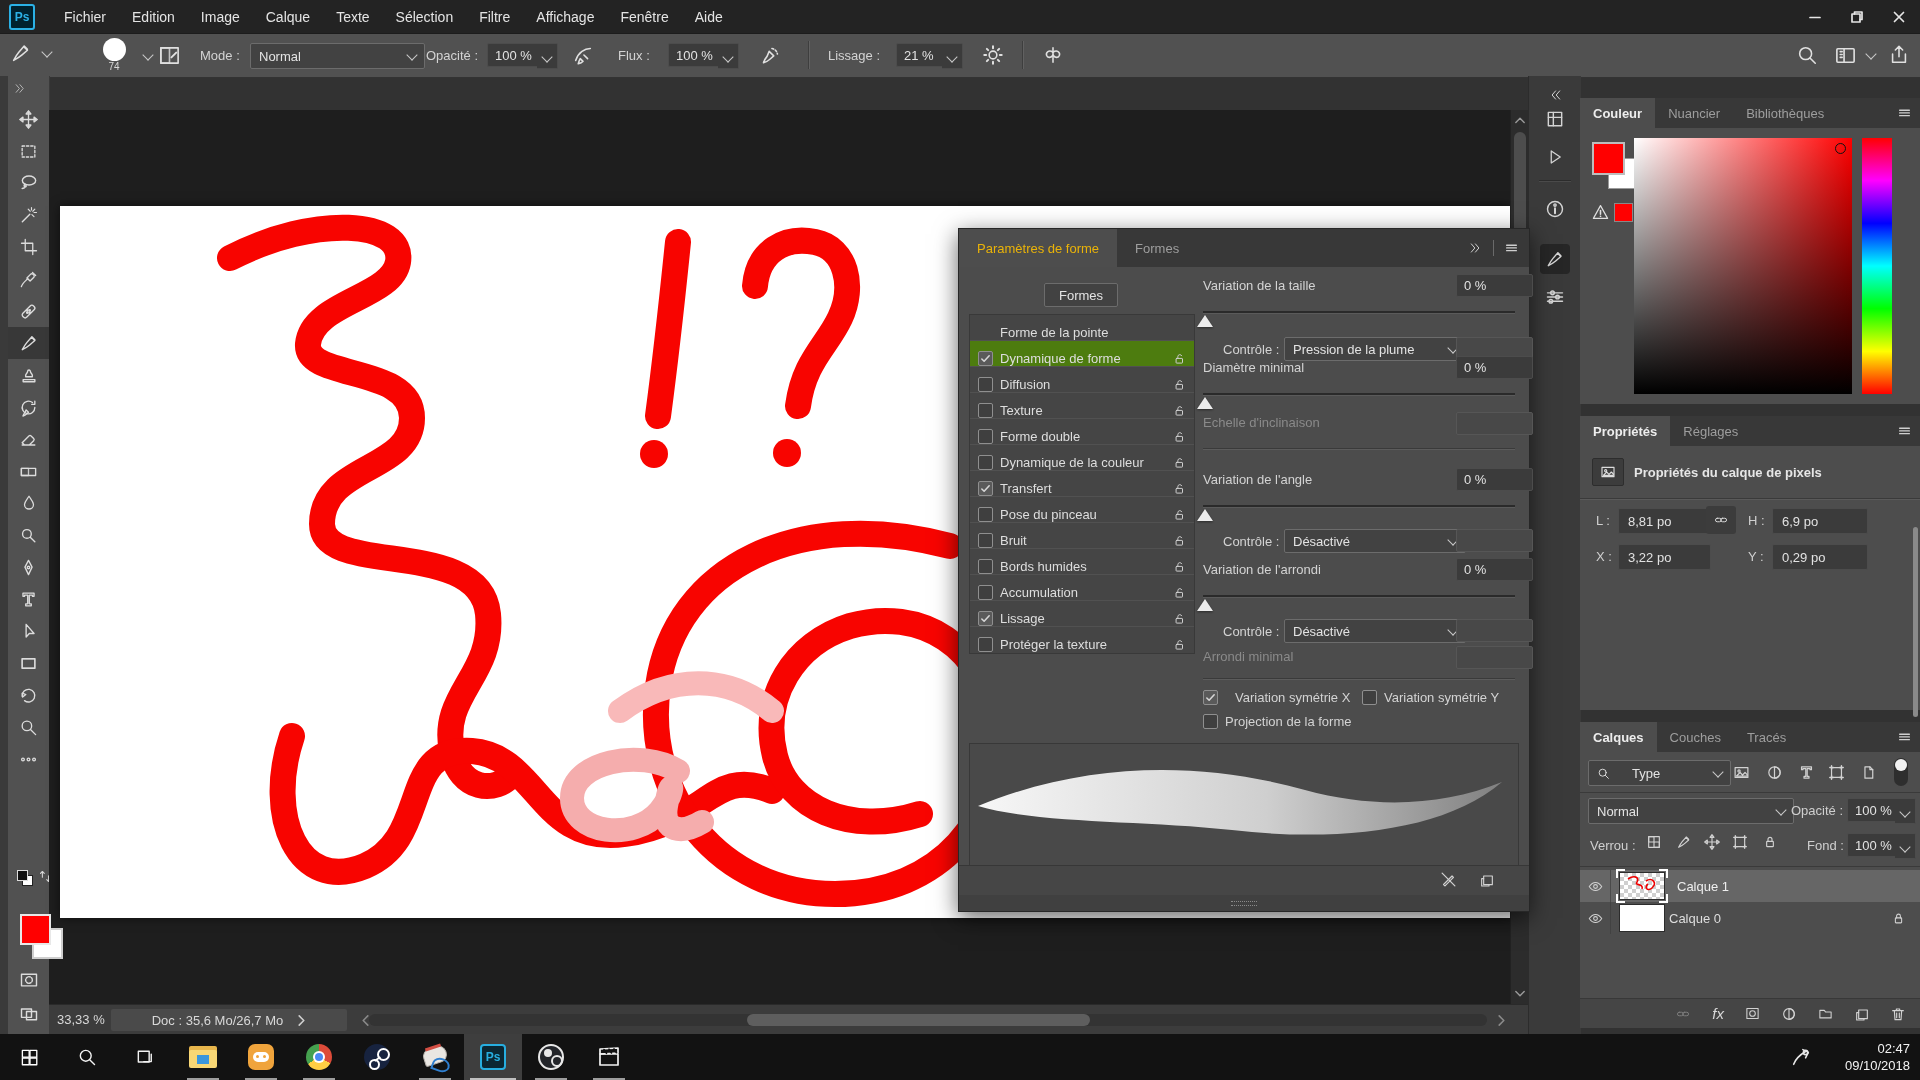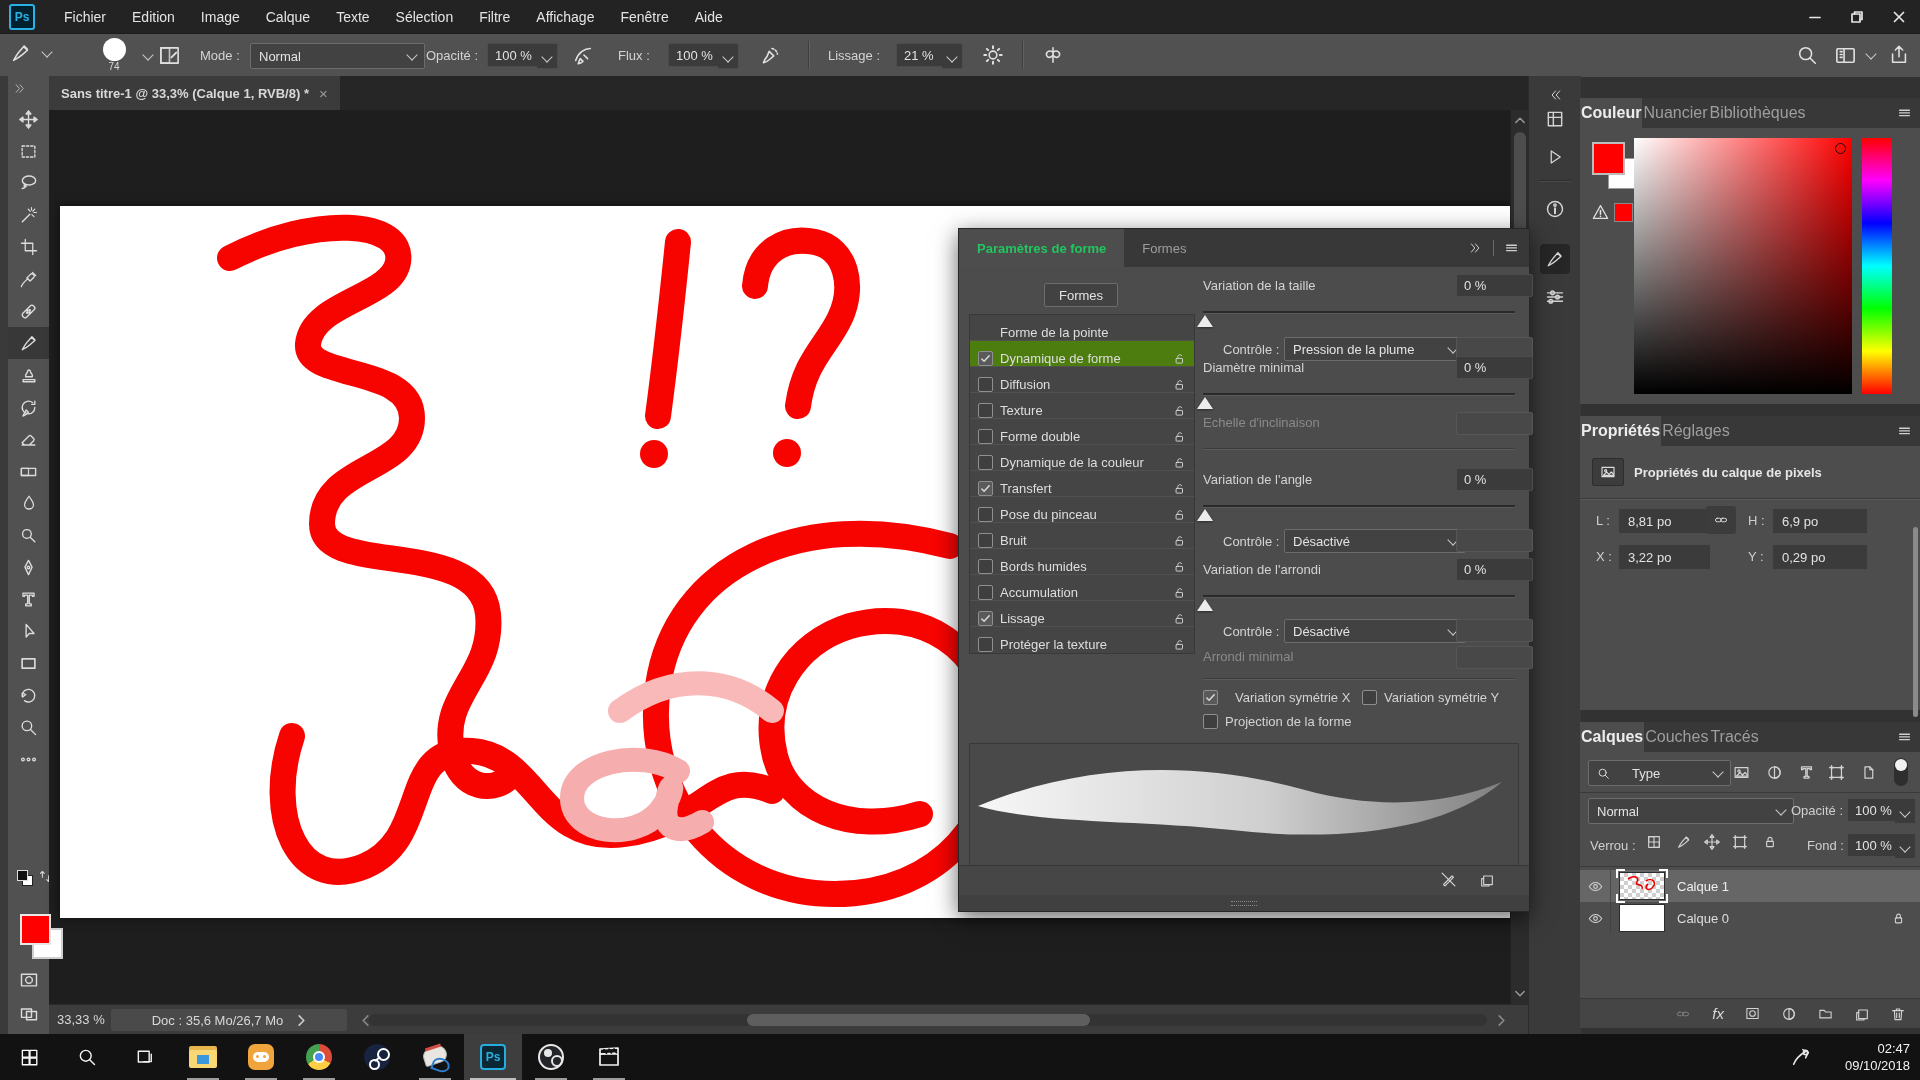--- a/index.html
+++ b/index.html
@@ -49,21 +49,21 @@
           display:flex;align-items:center;justify-content:center;color:#d8d8d8}
   #hscrolltrack{position:absolute;left:320px;top:9px;width:1118px;height:12px;background:#333;border-radius:6px}
   #hscrollthumb{position:absolute;left:378px;top:0;width:343px;height:12px;background:#5e5e5e;border-radius:6px}
   
   #dockstrip{left:1528px;top:76px;width:52px;height:958px;background:#3a3a3a;border-left:1px solid #2c2c2c}
   .dock-ic{position:absolute;left:11px;width:30px;height:30px;display:flex;align-items:center;justify-content:center;color:#d4d4d4}
   .dock-ic.active{background:#262626;border-radius:4px}
   
   .panel{position:absolute;left:1580px;width:340px;background:#4d4d4d}
   .tabbar{position:absolute;left:0;top:0;width:100%;height:30px;background:#383838;display:flex}
-  .tab{height:30px;display:flex;align-items:center;padding:0 1px;font-size:16px;color:#9e9e9e;white-space:nowrap}
+  .tab{height:30px;display:flex;align-items:center;padding:0 13px;font-size:13px;color:#9e9e9e;white-space:nowrap}
   .tab.on{background:#4d4d4d;color:#ededed;font-weight:bold}
   .hambi{position:absolute;right:8px;top:9px;color:#cfcfcf}
   
   #gradbox{position:absolute;left:54px;top:40px;width:218px;height:256px;
     background:linear-gradient(to bottom,rgba(0,0,0,0),#000),linear-gradient(to right,#fff,#f00)}
   #huebar{position:absolute;left:282px;top:40px;width:30px;height:256px;
     background:linear-gradient(to bottom,#f00,#f0f,#00f,#0ff,#0f0,#ff0,#f00)}
   .swatch{position:absolute;border:1px solid #9a9a9a}
   
   .fieldlab{font-size:13px;color:#cfcfcf}
@@ -72,21 +72,21 @@
   .lrow{position:absolute;left:0;width:340px;height:32px;display:flex;align-items:center}
   .lthumb{width:44px;height:26px;border:1px solid #2c2c2c;margin-left:8px;flex:0 0 auto;position:relative}
   .checker{background-image:linear-gradient(45deg,#cfcfcf 25%,transparent 25%,transparent 75%,#cfcfcf 75%),
            linear-gradient(45deg,#cfcfcf 25%,#fff 25%,#fff 75%,#cfcfcf 75%);background-size:8px 8px;background-position:0 0,4px 4px;background-color:#fff}
   .libtn{color:#d2d2d2;display:flex;align-items:center;justify-content:center}
   
   #brushpanel{left:958px;top:228px;width:570px;height:682px;background:#4c4c4c;border:1px solid #272727;
               box-shadow:0 6px 22px rgba(0,0,0,.6)}
   #bp-head{position:absolute;left:0;top:0;width:100%;height:38px;background:#383838;display:flex}
   .bp-tab{height:38px;display:flex;align-items:center;padding:0 18px;font-size:13px;color:#9e9e9e}
-  .bp-tab.on{background:#4d4d4d;color:#22c55e;font-weight:bold}
+  .bp-tab.on{background:#4d4d4d;color:#eab308;font-weight:normal}
   #formesbtn{position:absolute;left:85px;top:54px;width:72px;height:22px;background:#424242;border:1px solid #6c6c6c;
              border-radius:2px;display:flex;align-items:center;justify-content:center;color:#e3e3e3}
   #blist{position:absolute;left:10px;top:85px;width:224px;height:338px;background:#454545;border:1px solid #393939}
   .brow{height:25px;display:flex;align-items:flex-end;padding:0 8px;border-bottom:1px solid #515151;gap:7px}
   .brow.selr{background:#4d7c0f}
   .blab{flex:1;color:#dedede;font-size:13px;white-space:nowrap;overflow:hidden}
   .cb{width:13px;height:13px;border:1px solid #8f8f8f;border-radius:2px;background:#3f3f3f;
       display:flex;align-items:center;justify-content:center;flex:0 0 auto}
   .cb.on{background:#5a5a5a}
   .lockic{color:#cfcfcf;flex:0 0 auto}
@@ -597,26 +597,20 @@
           <use href="#i-quickmask"></use>
         </svg>
       </div>
     <div class="tool abs" style="left:0;top:922px">
         <svg class="ic" width="20" height="20">
           <use href="#i-screenmode"></use>
         </svg>
       </div>
   </div>
 
-  <div id="tabstrip" class="abs">
-    <div id="doctab">
-      <span>Sans titre-1 @ 33,3% (Calque 1, RVB/8) *</span>
-      <span style="margin-left:10px;color:#9a9a9a;font-weight:normal;font-size:15px">×</span>
-    </div>
-  </div>
 
   <div id="pasteboard" class="abs">
     <div id="canvas" class="abs" style="left:11px;top:96px">
       <svg width="1450" height="712" viewBox="0 0 1450 712">
         <g fill="none" stroke="#f80400" stroke-width="26" stroke-linecap="round" stroke-linejoin="round">
           <path d="M170 52 C255 8 345 14 338 56 C332 92 252 96 248 138 C245 175 352 158 352 212 C352 266 262 258 262 318 C262 372 420 330 428 408 C434 470 380 488 392 545 C400 585 436 588 452 568"></path>
           <path d="M232 530 C205 610 238 688 305 660 C372 632 338 540 412 545 C478 550 480 640 565 628 C648 616 652 560 712 585"></path>
           <path d="M890 340 C740 300 615 360 598 480 C582 590 660 688 775 688 C880 688 945 610 935 520 C926 440 860 400 790 420 C735 437 700 490 715 550 C728 602 790 630 860 608"></path>
           <path d="M618 36 C612 95 606 150 598 210"></path>
           <path d="M695 80 C698 45 725 30 755 36 C786 42 795 80 780 112 C767 140 744 155 738 200"></path>
@@ -888,21 +882,21 @@
       <span style="margin-left:12px;color:#efefef">Calque 1</span>
     </div>
     <div class="lrow" style="top:180px">
       <div class="libtn" style="width:30px">
           <svg class="ic" width="17" height="15">
             <use href="#i-eye"></use>
           </svg>
         </div>
       <div style="width:1px;height:32px;background:#424242"></div>
       <div class="lthumb" style="background:#fff"></div>
-      <span style="margin-left:12px;color:#dedede">Calque 0</span>
+      <span style="margin-left:4px;color:#dedede">Calque 0</span>
       <div class="libtn" style="margin-left:auto;margin-right:14px">
           <svg class="ic" width="15" height="15">
             <use href="#i-lockclosed"></use>
           </svg>
         </div>
     </div>
 
     <div style="position:absolute;left:0;top:276px;width:340px;height:30px;background:#454545;border-top:1px solid #383838;display:flex;align-items:center;justify-content:flex-end;gap:20px;padding-right:14px;box-sizing:border-box">
       <div class="libtn" style="color:#7d7d7d">
           <svg class="ic" width="18" height="14">

